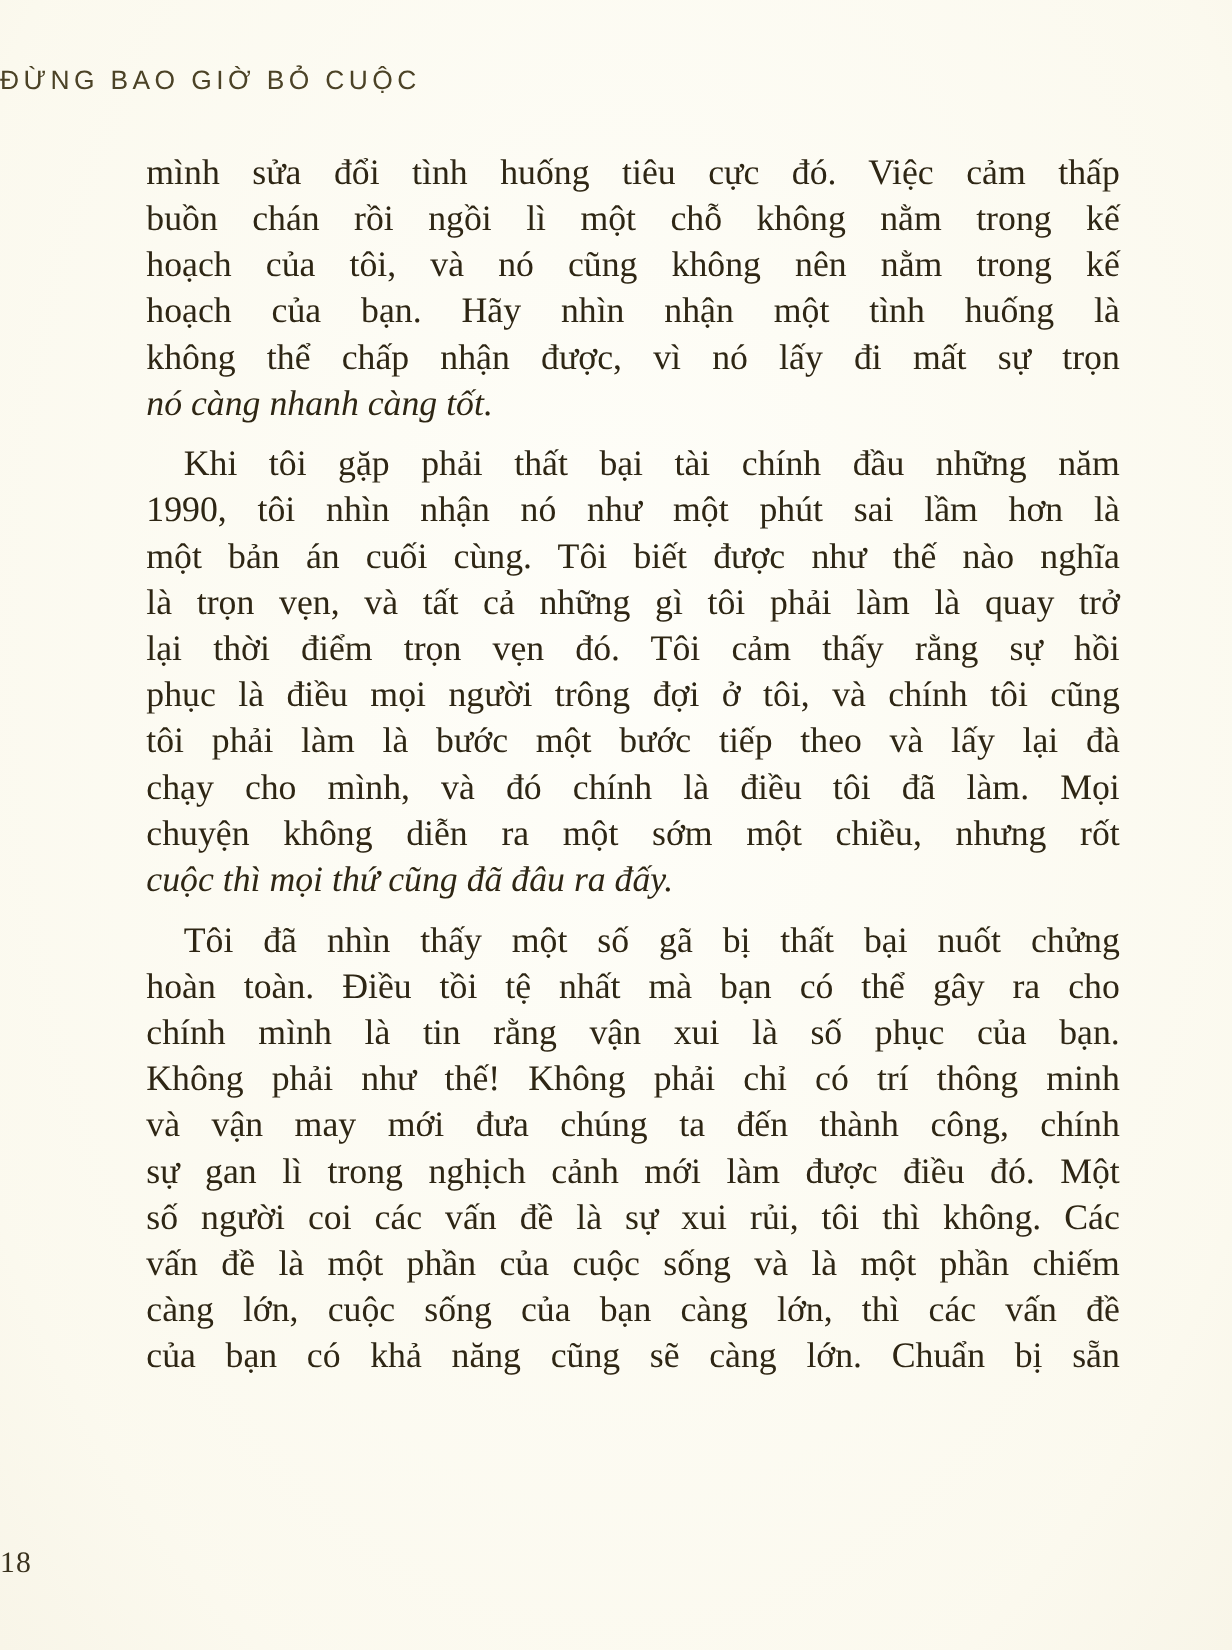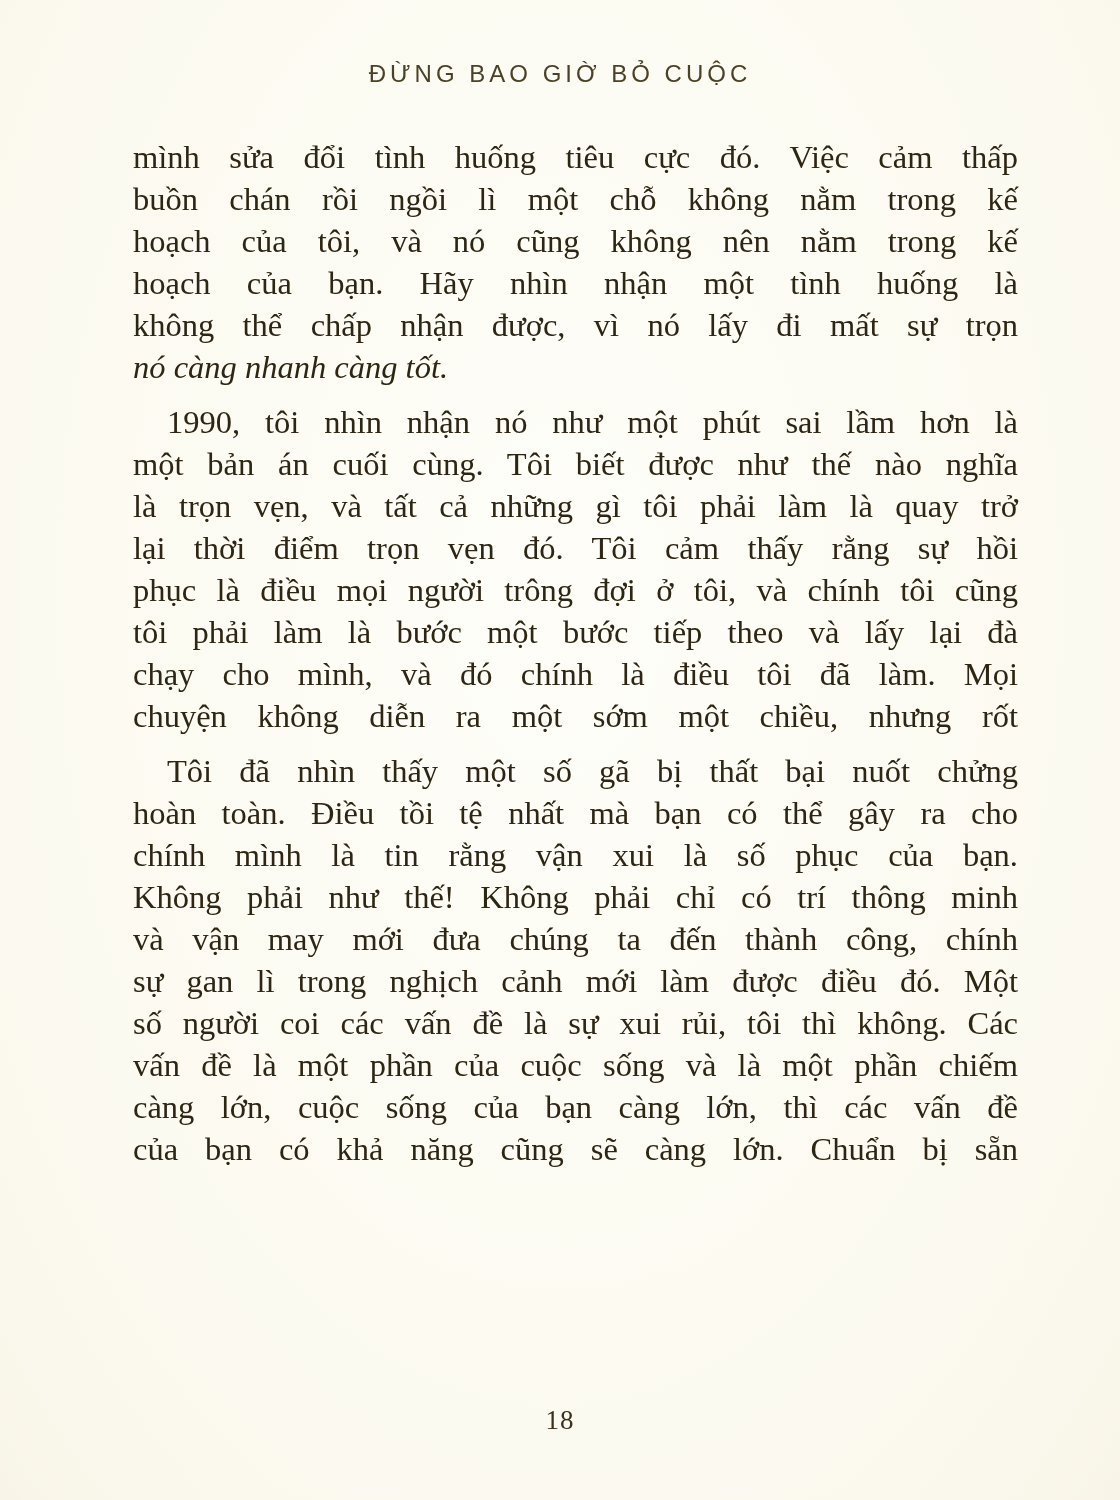--- a/index.html
+++ b/index.html
@@ -19,21 +19,20 @@
     position: absolute;
     inset: 0;
     background: radial-gradient(ellipse at 50% 40%, rgba(255,255,252,0.6) 0%, rgba(248,244,228,0.35) 80%, rgba(243,238,220,0.5) 100%);
     pointer-events: none;
   }
   .running-head {
     position: absolute;
     top: 60px;
     left: 0;
     width: 100%;
-    text-align: center;
     font-family: "Liberation Sans", "DejaVu Sans", sans-serif;
     font-size: 24px;
     font-weight: 500;
     letter-spacing: 4px;
     color: #4b4226;
   }
   .page-body {
     position: absolute;
     top: 136px;
     left: 133px;
@@ -62,21 +61,20 @@
     -moz-text-align-last: left;
   }
   .para.indent .line:first-child {
     text-indent: 34px;
   }
   .page-number {
     position: absolute;
     top: 1405px;
     left: 0;
     width: 100%;
-    text-align: center;
     font-family: "Liberation Serif", "DejaVu Serif", serif;
     font-size: 27px;
     color: #3a321d;
     letter-spacing: 1px;
   }
 </style>
 </head>
 <body>
 
 <div class="scan-tint"></div>
@@ -86,28 +84,30 @@
 <div class="page-body" id="page-body">
     <div class="para">
       <div class="line">mình sửa đổi tình huống tiêu cực đó. Việc cảm thấp</div>
       <div class="line">buồn chán rồi ngồi lì một chỗ không nằm trong kế</div>
       <div class="line">hoạch của tôi, và nó cũng không nên nằm trong kế</div>
       <div class="line">hoạch của bạn. Hãy nhìn nhận một tình huống là</div>
       <div class="line">không thể chấp nhận được, vì nó lấy đi mất sự trọn</div>
       <div class="line last-left">nó càng nhanh càng tốt.</div>
     </div>
     <div class="para indent">
+      <div class="line">Khi tôi gặp phải thất bại tài chính đầu những năm</div>
       <div class="line">1990, tôi nhìn nhận nó như một phút sai lầm hơn là</div>
       <div class="line">một bản án cuối cùng. Tôi biết được như thế nào nghĩa</div>
       <div class="line">là trọn vẹn, và tất cả những gì tôi phải làm là quay trở</div>
       <div class="line">lại thời điểm trọn vẹn đó. Tôi cảm thấy rằng sự hồi</div>
       <div class="line">phục là điều mọi người trông đợi ở tôi, và chính tôi cũng</div>
       <div class="line">tôi phải làm là bước một bước tiếp theo và lấy lại đà</div>
       <div class="line">chạy cho mình, và đó chính là điều tôi đã làm. Mọi</div>
       <div class="line">chuyện không diễn ra một sớm một chiều, nhưng rốt</div>
+      <div class="line last-left">cuộc thì mọi thứ cũng đã đâu ra đấy.</div>
     </div>
     <div class="para indent">
       <div class="line">Tôi đã nhìn thấy một số gã bị thất bại nuốt chửng</div>
       <div class="line">hoàn toàn. Điều tồi tệ nhất mà bạn có thể gây ra cho</div>
       <div class="line">chính mình là tin rằng vận xui là số phục của bạn.</div>
       <div class="line">Không phải như thế! Không phải chỉ có trí thông minh</div>
       <div class="line">và vận may mới đưa chúng ta đến thành công, chính</div>
       <div class="line">sự gan lì trong nghịch cảnh mới làm được điều đó. Một</div>
       <div class="line">số người coi các vấn đề là sự xui rủi, tôi thì không. Các</div>
       <div class="line">vấn đề là một phần của cuộc sống và là một phần chiếm</div>

